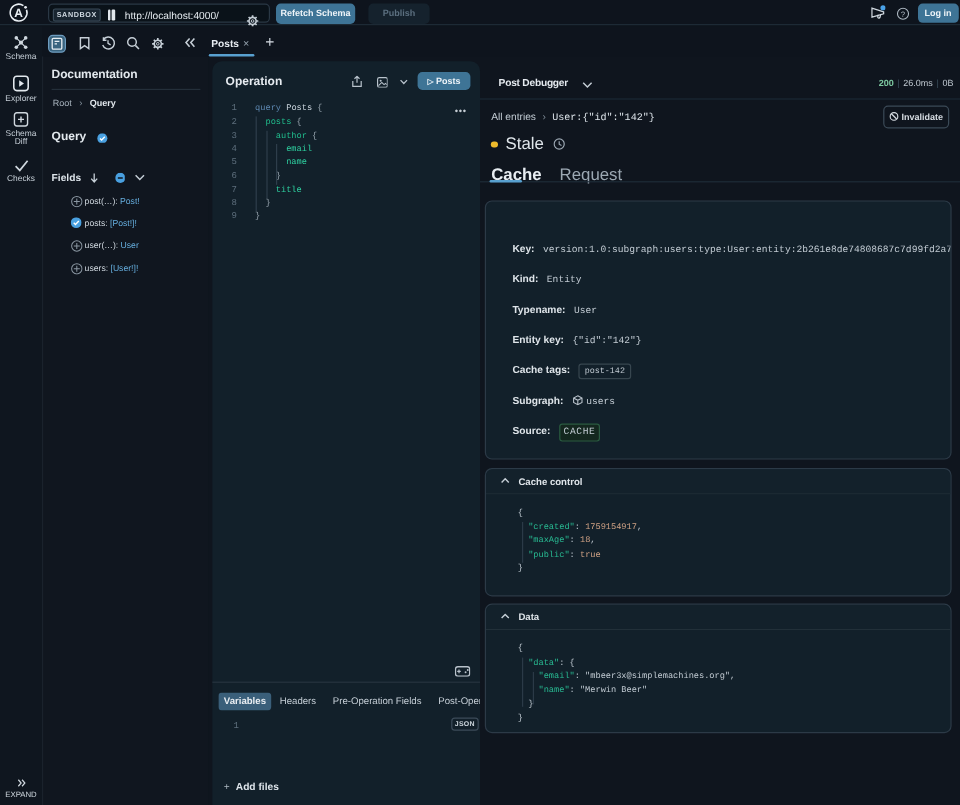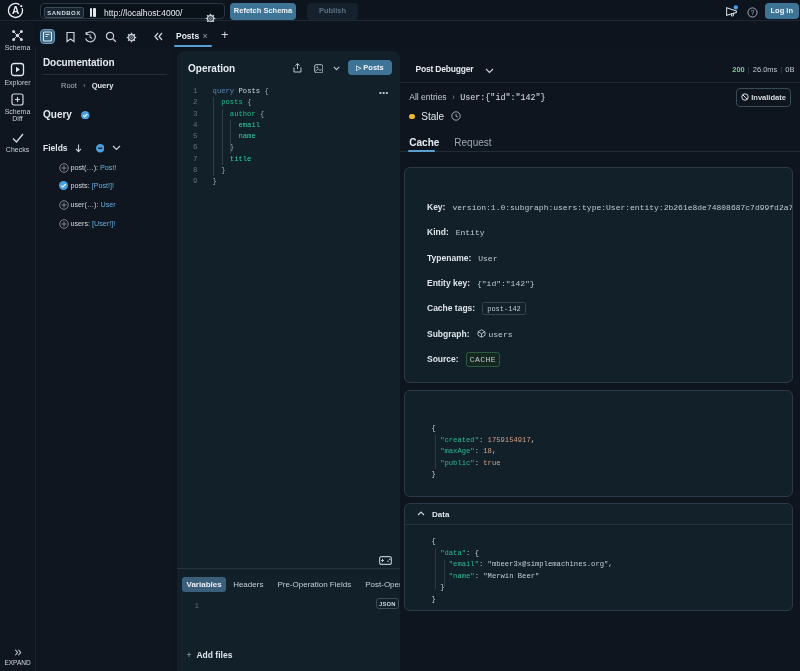--- a/index.html
+++ b/index.html
@@ -30,21 +30,21 @@
   
   #rail { position:absolute; left:0; top:22px; width:35px; height:649px; background:#0f161f; }
   .rail-item { position:absolute; left:0; width:35px; text-align:center; color:#c6cfd7; font-size:7px; }
   .rail-item svg { display:block; margin:0 auto 2px; }
   #rail-expand { position:absolute; left:0; bottom:5px; width:35px; text-align:center; color:#cfd7de; font-size:6.5px; }
 
   
   #docs { position:absolute; left:35px; top:47px; width:139px; height:624px; background:#10161f; border-left:1px solid #1a222c; }
   #docs h1 { position:absolute; left:7px; top:10px; font-size:10px; color:#e3e9ee; letter-spacing:-0.1px; }
   #docs-divider { position:absolute; left:7px; top:26.5px; width:124px; height:1px; background:#242f3a; }
-  #crumbs { position:absolute; left:25px; top:33.5px; font-size:7.5px; color:#a9b4be; }
+  #crumbs { position:absolute; left:8px; top:33.5px; font-size:7.5px; color:#a9b4be; }
   #crumbs b { color:#e3e9ee; }
   #crumbs .sep { color:#7d8a96; padding:0 4px; font-size:8px; }
   #query-h { position:absolute; left:7px; top:62px; font-size:10px; font-weight:bold; color:#e3e9ee; }
   #fields-h { position:absolute; left:7px; top:96px; font-size:8.5px; font-weight:bold; color:#dde4ea; }
   .fieldrow { position:absolute; left:24px; font-size:7.2px; color:#d3dbe2; }
   .fieldrow .t { color:#66aede; }
   .frow-ic { position:absolute; left:-1px; }
 
   
   #op { position:absolute; left:177px; top:51px; width:223px; height:620px; background:#12202a; border-radius:8px 8px 0 0; }
@@ -67,22 +67,22 @@
   
   #right { position:absolute; left:400px; top:47px; width:400px; height:624px; }
   #cd-title { position:absolute; left:15.5px; top:17px; font-size:8.5px; font-weight:bold; color:#e6ebf0; letter-spacing:-0.2px; }
   #cd-stats { position:absolute; right:5.5px; top:17.5px; font-size:7.5px; color:#c0c9d1; }
   #cd-stats .g { color:#7cc8a0; font-weight:bold; }
   #cd-stats .d { color:#3a4d5c; padding:0 3px; }
   #cd-divider { position:absolute; left:0; top:35px; width:400px; height:1px; background:#1c2935; }
   #entries { position:absolute; left:9.3px; top:44.5px; font-size:8.5px; color:#c3ccd4; }
   #entries .ent { font-family:"Liberation Mono", monospace; color:#dde4ea; font-size:8.4px; }
   #invalidate { position:absolute; left:336px; top:41px; width:55px; height:18.5px; border:1px solid #3b4a57; border-radius:4px; color:#d7dde3; font-size:7.5px; font-weight:bold; line-height:17.5px; text-align:center; }
-  #stale { position:absolute; left:9.3px; top:63.5px; font-size:10px; color:#e0e6eb; }
-  #tabs2 { position:absolute; left:9.3px; top:89.5px; font-size:10px; }
+  #stale { position:absolute; left:9.3px; top:63.5px; font-size:14px; color:#e0e6eb; }
+  #tabs2 { position:absolute; left:9.3px; top:89.5px; font-size:14px; }
   #tabs2 .on { color:#e8edf2; font-weight:bold; }
   #tabs2 .off { color:#9ca8b3; margin-left:15px; }
   #tabs2-border { position:absolute; left:0; top:103.5px; width:400px; height:1px; background:#1f2c38; }
   #tabs2-underline { position:absolute; left:8.2px; top:102.6px; width:27.3px; height:2.4px; background:#58a0cf; border-radius:2px; }
 
   .card { position:absolute; left:3.5px; width:389px; background:#12202a; border:1px solid #2c3a47; border-radius:6px; overflow:hidden; }
   .card-h { height:21px; background:#13212b; border-bottom:1px solid #223039; border-radius:6px 6px 0 0; color:#dfe5ea; font-size:8px; font-weight:bold; line-height:21px; padding-left:27.5px; position:relative; }
   .card-h svg { position:absolute; left:12px; top:7px; }
   .kv { position:absolute; left:22.5px; font-size:8.5px; font-weight:bold; color:#dfe5ea; white-space:nowrap; }
   .kv .v { font-family:"Liberation Mono", monospace; font-weight:normal; color:#c2cbd3; font-size:8px; margin-left:7px; }
@@ -343,20 +343,23 @@
     <div class="kv" style="top:85px;">Typename:<span class="v">User</span></div>
     <div class="kv" style="top:110.5px;">Entity key:<span class="v">{"id":"142"}</span></div>
     <div class="kv" style="top:135px;">Cache tags:<span class="v chip">post-142</span></div>
     <div class="kv" style="top:161px;">Subgraph:<span class="v"><svg width="9" height="9" viewBox="0 0 9 9" style="vertical-align:-1.5px;margin-right:3px;">
             <path d="M4.5 0.8 L8 2.7 L8 6.3 L4.5 8.2 L1 6.3 L1 2.7 Z M1 2.7 L4.5 4.6 L8 2.7 M4.5 4.6 L4.5 8.2" fill="none" stroke="#b8c1ca" stroke-width="0.9"></path>
           </svg>users</span></div>
     <div class="kv" style="top:186px;">Source:<span class="v cache-chip">CACHE</span></div>
   </div>
 
   <div class="card" style="top:342.5px; height:107px;">
+    <div class="card-h"><svg width="8" height="5" viewBox="0 0 8 5">
+          <path d="M1 4 L4 1 L7 4" stroke="#c6cfd7" stroke-width="1.2" fill="none"></path>
+        </svg>Cache control</div>
     <div class="json" style="top:32.5px;">{
   <span class="k">"created"</span>: <span class="n">1759154917</span>,
   <span class="k">"maxAge"</span>: <span class="n">18</span>,
   <span class="k">"public"</span>: <span class="n">true</span>
 }</div>
     <div style="position:absolute;left:30.3px;top:44px;width:1px;height:34px;background:#2b3a47;"></div>
   </div>
 
   <div class="card" style="top:456px; height:108px;">
     <div class="card-h"><svg width="8" height="5" viewBox="0 0 8 5">

